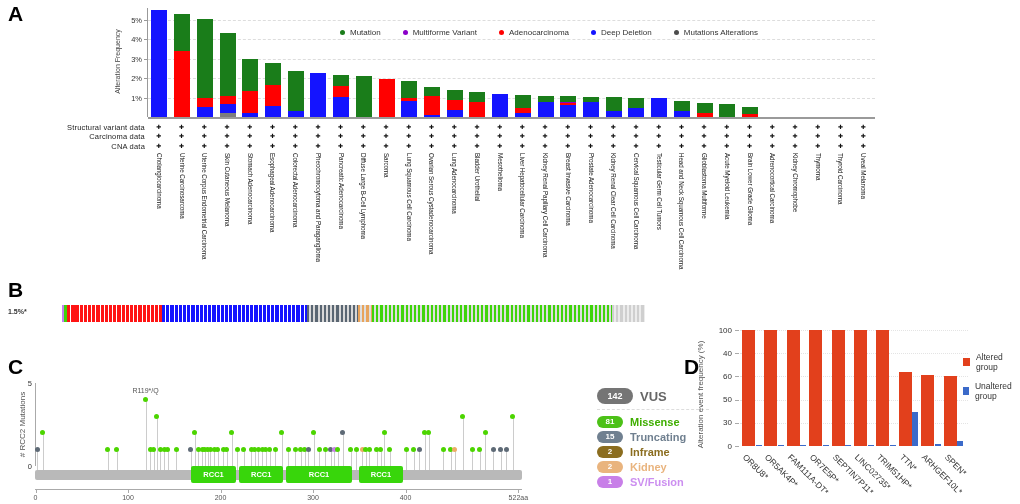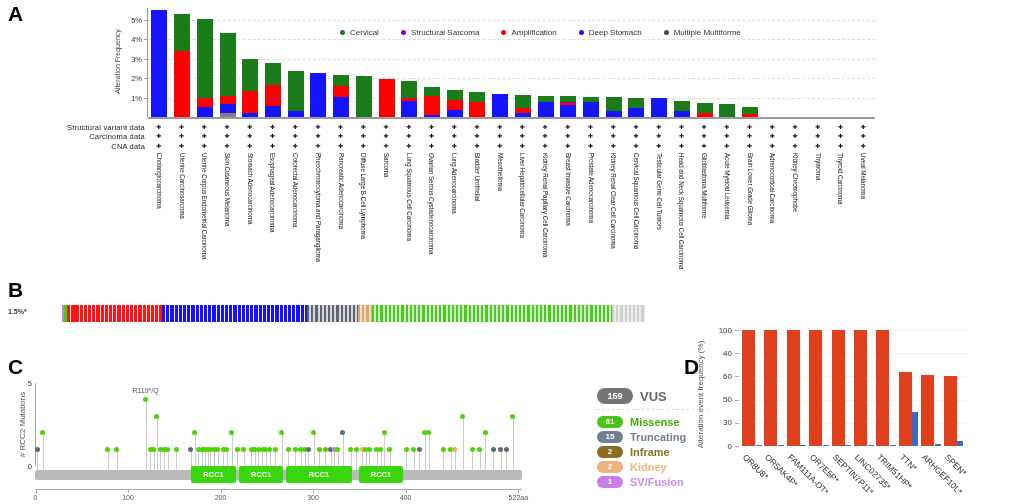--- a/index.html
+++ b/index.html
@@ -37,37 +37,37 @@
   <div class="panel-letter" style="left:8px;top:278px;">B</div>
   <div class="panel-letter" style="left:8px;top:355px;">C</div>
   <div class="panel-letter" style="left:684px;top:355px;">D</div>
 
   <div class="rotlbl" style="left:62px;top:58px;width:110px;font-size:7px;">Alteration Frequency</div>
   <div class="abs" style="left:147px;top:8px;width:1px;height:109px;background:#999;"></div>
   <div class="abs" style="left:148px;top:117px;width:727px;height:2px;background:#9a9a9a;"></div>
   <div class="leg-a" id="a-legend" style="left:340px;top:28px;">
       <div class="item">
         <span class="dot" style="background: rgb(26, 125, 26);"></span>
-        <span>Cervical</span>
+        <span>Mutation</span>
       </div>
       <div class="item">
         <span class="dot" style="background: rgb(139, 0, 201);"></span>
-        <span>Structural Sarcoma</span>
+        <span>Multiforme Variant</span>
       </div>
       <div class="item">
         <span class="dot" style="background: rgb(255, 0, 0);"></span>
-        <span>Amplification</span>
+        <span>Adenocarcinoma</span>
       </div>
       <div class="item">
         <span class="dot" style="background: rgb(20, 20, 255);"></span>
-        <span>Deep Stomach</span>
+        <span>Deep Deletion</span>
       </div>
       <div class="item">
         <span class="dot" style="background: rgb(77, 77, 77);"></span>
-        <span>Multiple Multiforme</span>
+        <span>Mutations Alterations</span>
       </div>
     </div>
   <div id="panel-a" class="abs" style="left:0;top:0;width:1020px;height:280px;">
       <div class="gridline" style="left: 148px; top: 97.5px; width: 727px;"></div>
       <div class="ytick" style="left: 124px; top: 93.5px; width: 18px;">1%</div>
       <div style="position: absolute; left: 144px; top: 97.5px; width: 4px; height: 1px; background: rgb(153, 153, 153);"></div>
       <div class="gridline" style="left: 148px; top: 78px; width: 727px;"></div>
       <div class="ytick" style="left: 124px; top: 74px; width: 18px;">2%</div>
       <div style="position: absolute; left: 144px; top: 78px; width: 4px; height: 1px; background: rgb(153, 153, 153);"></div>
       <div class="gridline" style="left: 148px; top: 58.5px; width: 727px;"></div>
@@ -446,21 +446,21 @@
       <div style="position: absolute; left: 313px; top: 129px; width: 1px; height: 4px; background: rgb(170, 170, 170);"></div>
       <div style="position: absolute; left: 298px; top: 134px; width: 30px; text-align: center; font-size: 7px; color: rgb(85, 85, 85);">300</div>
       <div style="position: absolute; left: 405.5px; top: 129px; width: 1px; height: 4px; background: rgb(170, 170, 170);"></div>
       <div style="position: absolute; left: 390.5px; top: 134px; width: 30px; text-align: center; font-size: 7px; color: rgb(85, 85, 85);">400</div>
       <div style="position: absolute; left: 518.35px; top: 129px; width: 1px; height: 4px; background: rgb(170, 170, 170);"></div>
       <div style="position: absolute; left: 503.35px; top: 134px; width: 30px; text-align: center; font-size: 7px; color: rgb(85, 85, 85);">522aa</div>
     </div>
 
   <div class="abs" style="left:597px;top:388px;width:120px;">
     <div class="c-leg-row">
-      <div class="pill" style="width:36px;height:16px;line-height:16px;font-size:9px;background:#757575;">159</div>
+      <div class="pill" style="width:36px;height:16px;line-height:16px;font-size:9px;background:#757575;">142</div>
       <div style="font-size:13px;font-weight:bold;color:#666;">VUS</div>
     </div>
     <div style="border-top:1px dashed #ddd;margin:5px 0 6px 0;width:112px;"></div>
     <div class="c-leg-row">
       <div class="pill" style="width:26px;height:12px;line-height:12px;font-size:8px;background:#4cc117;">81</div>
       <div style="font-size:11px;font-weight:bold;color:#3fae00;">Missense</div>
     </div>
     <div class="c-leg-row">
       <div class="pill" style="width:26px;height:12px;line-height:12px;font-size:8px;background:#708090;">15</div>
       <div style="font-size:11px;font-weight:bold;color:#708090;">Truncating</div>
@@ -523,14 +523,24 @@
       <div style="position: absolute; left: 222.3px; top: 92.36px; width: 6px; height: 33.64px; background: rgb(59, 106, 201);"></div>
       <div class="genelbl" style="left: 214.8px; top: 132px;">TTN*</div>
       <div style="position: absolute; left: 231.2px; top: 55.24px; width: 13px; height: 70.76px; background: rgb(226, 64, 28);"></div>
       <div style="position: absolute; left: 244.7px; top: 123.68px; width: 6px; height: 2.32px; background: rgb(59, 106, 201);"></div>
       <div class="genelbl" style="left: 237.2px; top: 132px;">ARHGEF10L*</div>
       <div style="position: absolute; left: 253.6px; top: 56.4px; width: 13px; height: 69.6px; background: rgb(226, 64, 28);"></div>
       <div style="position: absolute; left: 267.1px; top: 121.36px; width: 6px; height: 4.64px; background: rgb(59, 106, 201);"></div>
       <div class="genelbl" style="left: 259.6px; top: 132px;">SPEN*</div>
     </div>
 
+  <div class="abs" style="left:963px;top:352px;">
+    <div class="leg-d-item">
+      <div class="sq" style="background:#e2401c;"></div>
+      <span>Altered group</span>
+    </div>
+    <div class="leg-d-item">
+      <div class="sq" style="background:#3b6ac9;"></div>
+      <span>Unaltered group</span>
+    </div>
+  </div>
 
 </div>
 
 </body></html>

